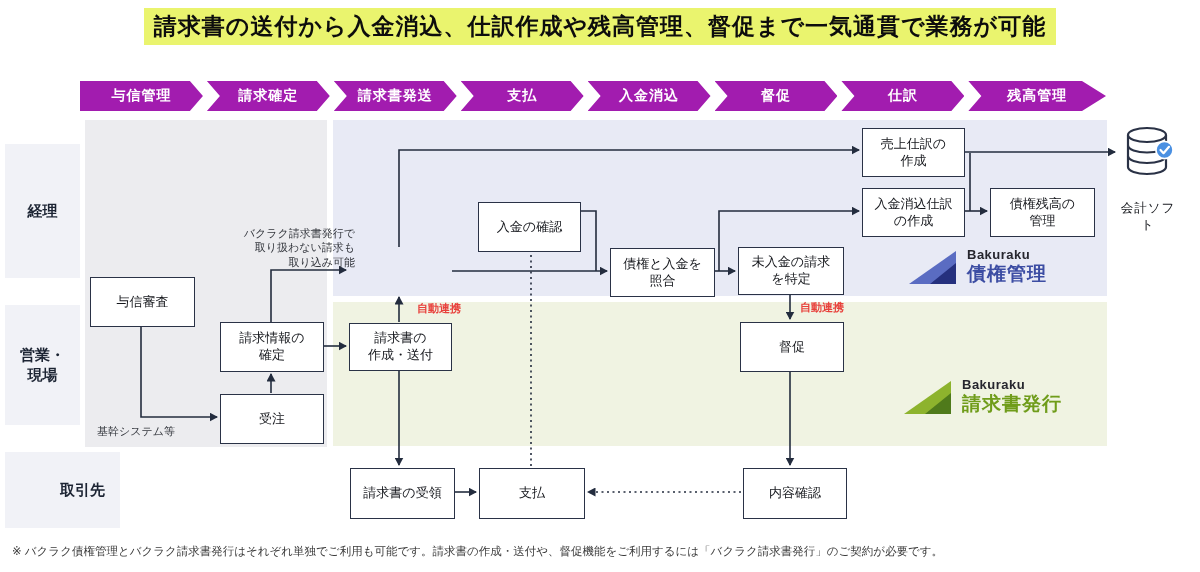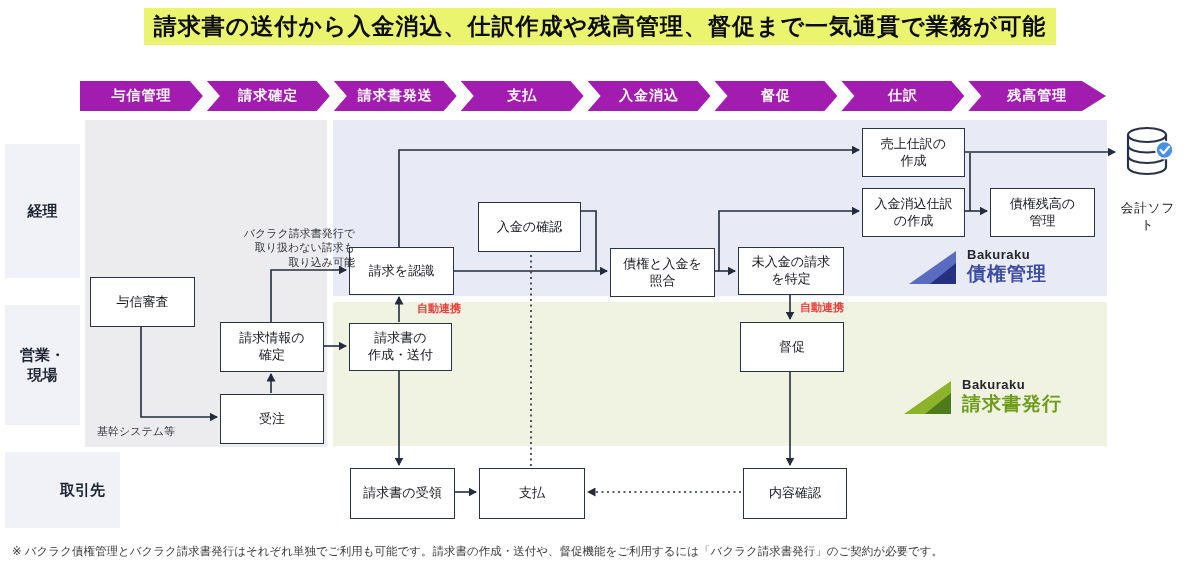--- a/index.html
+++ b/index.html
@@ -119,21 +119,20 @@
     <path class="wire" d="M963,211 L987,211" marker-end="url(#ah)"></path>
     <path class="wire" d="M970,211 L970,153"></path>
     <path class="wire dotted" d="M741,492 L588,492" marker-end="url(#ah)"></path>
     <path class="wire dotted" d="M531,466 L531,238" marker-end="url(#ah)"></path>
   </svg>
 
   <div class="node" style="left:90px;top:277px;width:103px;height:48px;">与信審査</div>
   <div class="node" style="left:220px;top:322px;width:102px;height:48px;">請求情報の
 確定</div>
   <div class="node" style="left:220px;top:394px;width:102px;height:48px;">受注</div>
-  <div class="node" style="left:349px;top:247px;width:103px;height:46px;">請求を認識</div>
   <div class="node" style="left:349px;top:323px;width:101px;height:46px;">請求書の
 作成・送付</div>
   <div class="node" style="left:478px;top:202px;width:101px;height:48px;">入金の確認</div>
   <div class="node" style="left:738px;top:247px;width:104px;height:46px;">未入金の請求
 を特定</div>
   <div class="node" style="left:610px;top:248px;width:103px;height:47px;">債権と入金を
 照合</div>
   <div class="node" style="left:740px;top:322px;width:102px;height:48px;">督促</div>
   <div class="node" style="left:862px;top:128px;width:101px;height:47px;">売上仕訳の
 作成</div>

